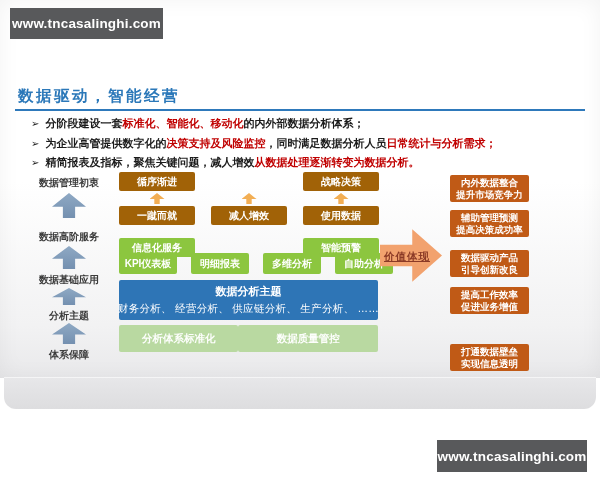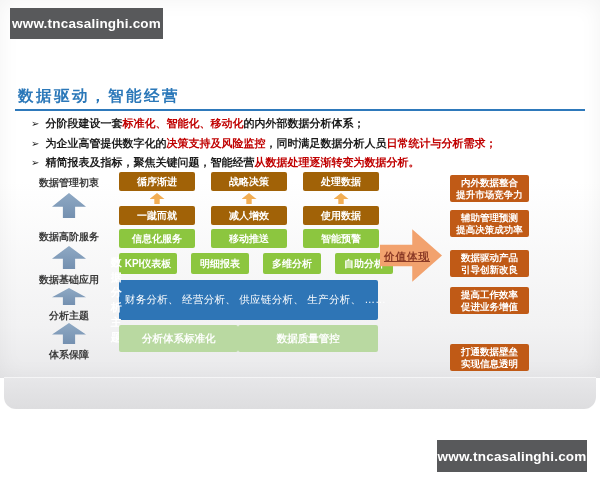--- a/index.html
+++ b/index.html
@@ -38,21 +38,21 @@
   .gb{display:flex;align-items:center;justify-content:center;color:#fff;font-weight:bold;
       font-size:10px;border-radius:2px;white-space:nowrap;}
   .g-dark{background:#a16207;}
   .g-light{background:#8CC63F;}
   .g-pale{background:#B9D9A1;color:rgba(255,255,255,.97);font-size:10.5px;}
   .w76{width:76px;height:19px;}
   .arrow-cell{width:76px;display:flex;align-items:center;justify-content:center;}
   .up-sm{width:15px;height:11px;background:#F2AE54;
          clip-path:polygon(50% 0,100% 55%,68% 55%,68% 100%,32% 100%,32% 55%,0 55%);}
   .blue-box{position:absolute;left:119px;top:280px;width:259px;height:40px;background:#2E75B6;
-            border-radius:2px;color:#fff;display:flex;align-items:center;
+            border-radius:2px;color:#fff;display:flex;flex-direction:column;align-items:center;
             justify-content:center;gap:3px;}
   .blue-title{font-size:11px;font-weight:bold;}
   .blue-body{font-size:10.5px;letter-spacing:.3px;white-space:nowrap;}
   
   .varrow{position:absolute;left:380px;top:227px;width:62px;height:57px;background:#F2A26E;
           clip-path:polygon(0 31%,52% 31%,52% 4%,100% 50%,52% 96%,52% 69%,0 69%);}
   .varrow-label{position:absolute;left:377px;top:250px;width:60px;text-align:center;
                 font-size:10.5px;font-weight:bold;color:#8B3A26;letter-spacing:1px;text-decoration:underline;}
   
   .vbox{position:absolute;left:450px;width:79px;height:27px;background:#C05A16;border-radius:2px;
@@ -75,60 +75,58 @@
     <li>
       <span class="mk">➢</span>
       <span><span>分阶段建设一套</span><span class="red">标准化、智能化、移动化</span><span>的内外部数据分析体系；</span></span>
     </li>
     <li>
       <span class="mk">➢</span>
       <span><span>为企业高管提供数字化的</span><span class="red">决策支持及风险监控</span><span>，同时满足数据分析人员</span><span class="red">日常统计与分析需求；</span></span>
     </li>
     <li>
       <span class="mk">➢</span>
-      <span><span>精简报表及指标，聚焦关键问题，智能经营</span><span class="red">从数据处理逐渐转变为数据分析。</span></span>
+      <span><span>精简报表及指标，聚焦关键问题，减人增效</span><span class="red">从数据处理逐渐转变为数据分析。</span></span>
     </li>
   </ul>
 
   <div class="ladder">
     <div class="ladder-label" style="top:6px">数据管理初衷</div>
     <div class="ladder-arrow" style="top:23px;height:25px"></div>
     <div class="ladder-label" style="top:60px">数据高阶服务</div>
     <div class="ladder-arrow" style="top:76px;height:23px"></div>
     <div class="ladder-label" style="top:103px">数据基础应用</div>
     <div class="ladder-arrow" style="top:118px;height:17px"></div>
     <div class="ladder-label" style="top:139px">分析主题</div>
     <div class="ladder-arrow" style="top:153px;height:21px"></div>
     <div class="ladder-label" style="top:178px">体系保障</div>
   </div>
 
   <div class="row" style="top:172px;height:19px">
     <div class="gb g-dark w76">循序渐进</div>
     <div class="gb g-dark w76">战略决策</div>
-    <div class="gb g-dark w76">处理数据</div>
   </div>
   <div class="row" style="top:193px;height:11px">
     <div class="arrow-cell">
         <div class="up-sm"></div>
       </div>
     <div class="arrow-cell">
         <div class="up-sm"></div>
       </div>
     <div class="arrow-cell">
         <div class="up-sm"></div>
       </div>
   </div>
   <div class="row" style="top:206px;height:19px">
     <div class="gb g-dark w76">一蹴而就</div>
     <div class="gb g-dark w76">减人增效</div>
     <div class="gb g-dark w76">使用数据</div>
   </div>
-  <div class="row" style="top:229px;height:21px">
+  <div class="row" style="top:238px;height:21px">
     <div class="gb g-light w76">信息化服务</div>
-    <div class="gb g-light w76">移动推送</div>
     <div class="gb g-light w76">智能预警</div>
   </div>
   <div class="row" style="top:253px;height:21px;width:274px">
     <div class="gb g-light" style="width:58px;height:21px">KPI仪表板</div>
     <div class="gb g-light" style="width:58px;height:21px">明细报表</div>
     <div class="gb g-light" style="width:58px;height:21px">多维分析</div>
     <div class="gb g-light" style="width:58px;height:21px">自助分析</div>
   </div>
 
   <div class="blue-box">

